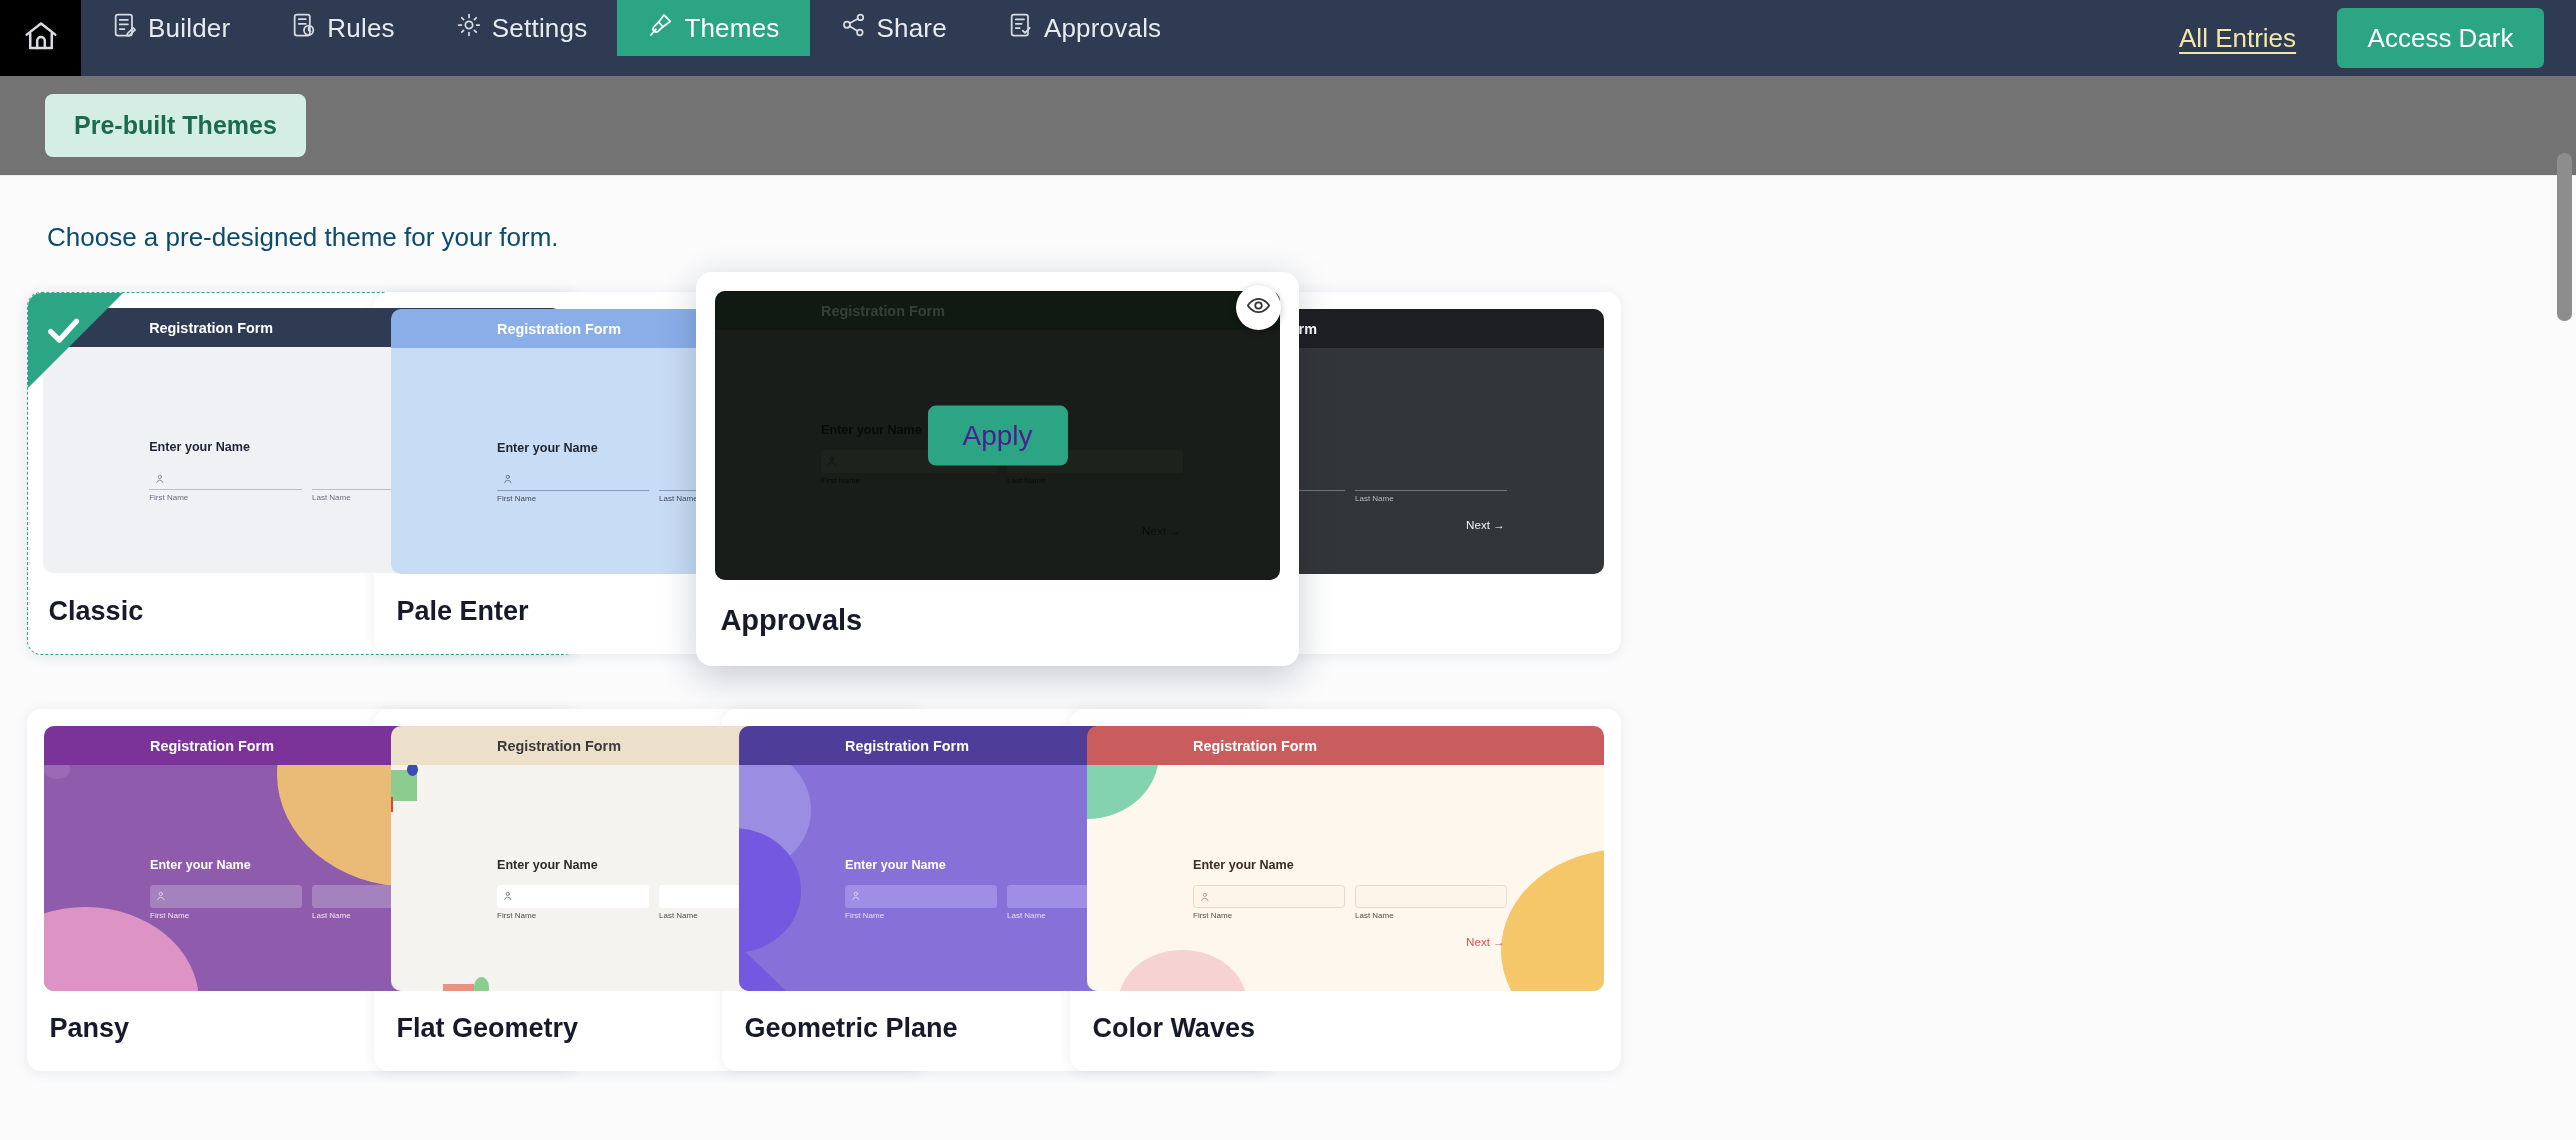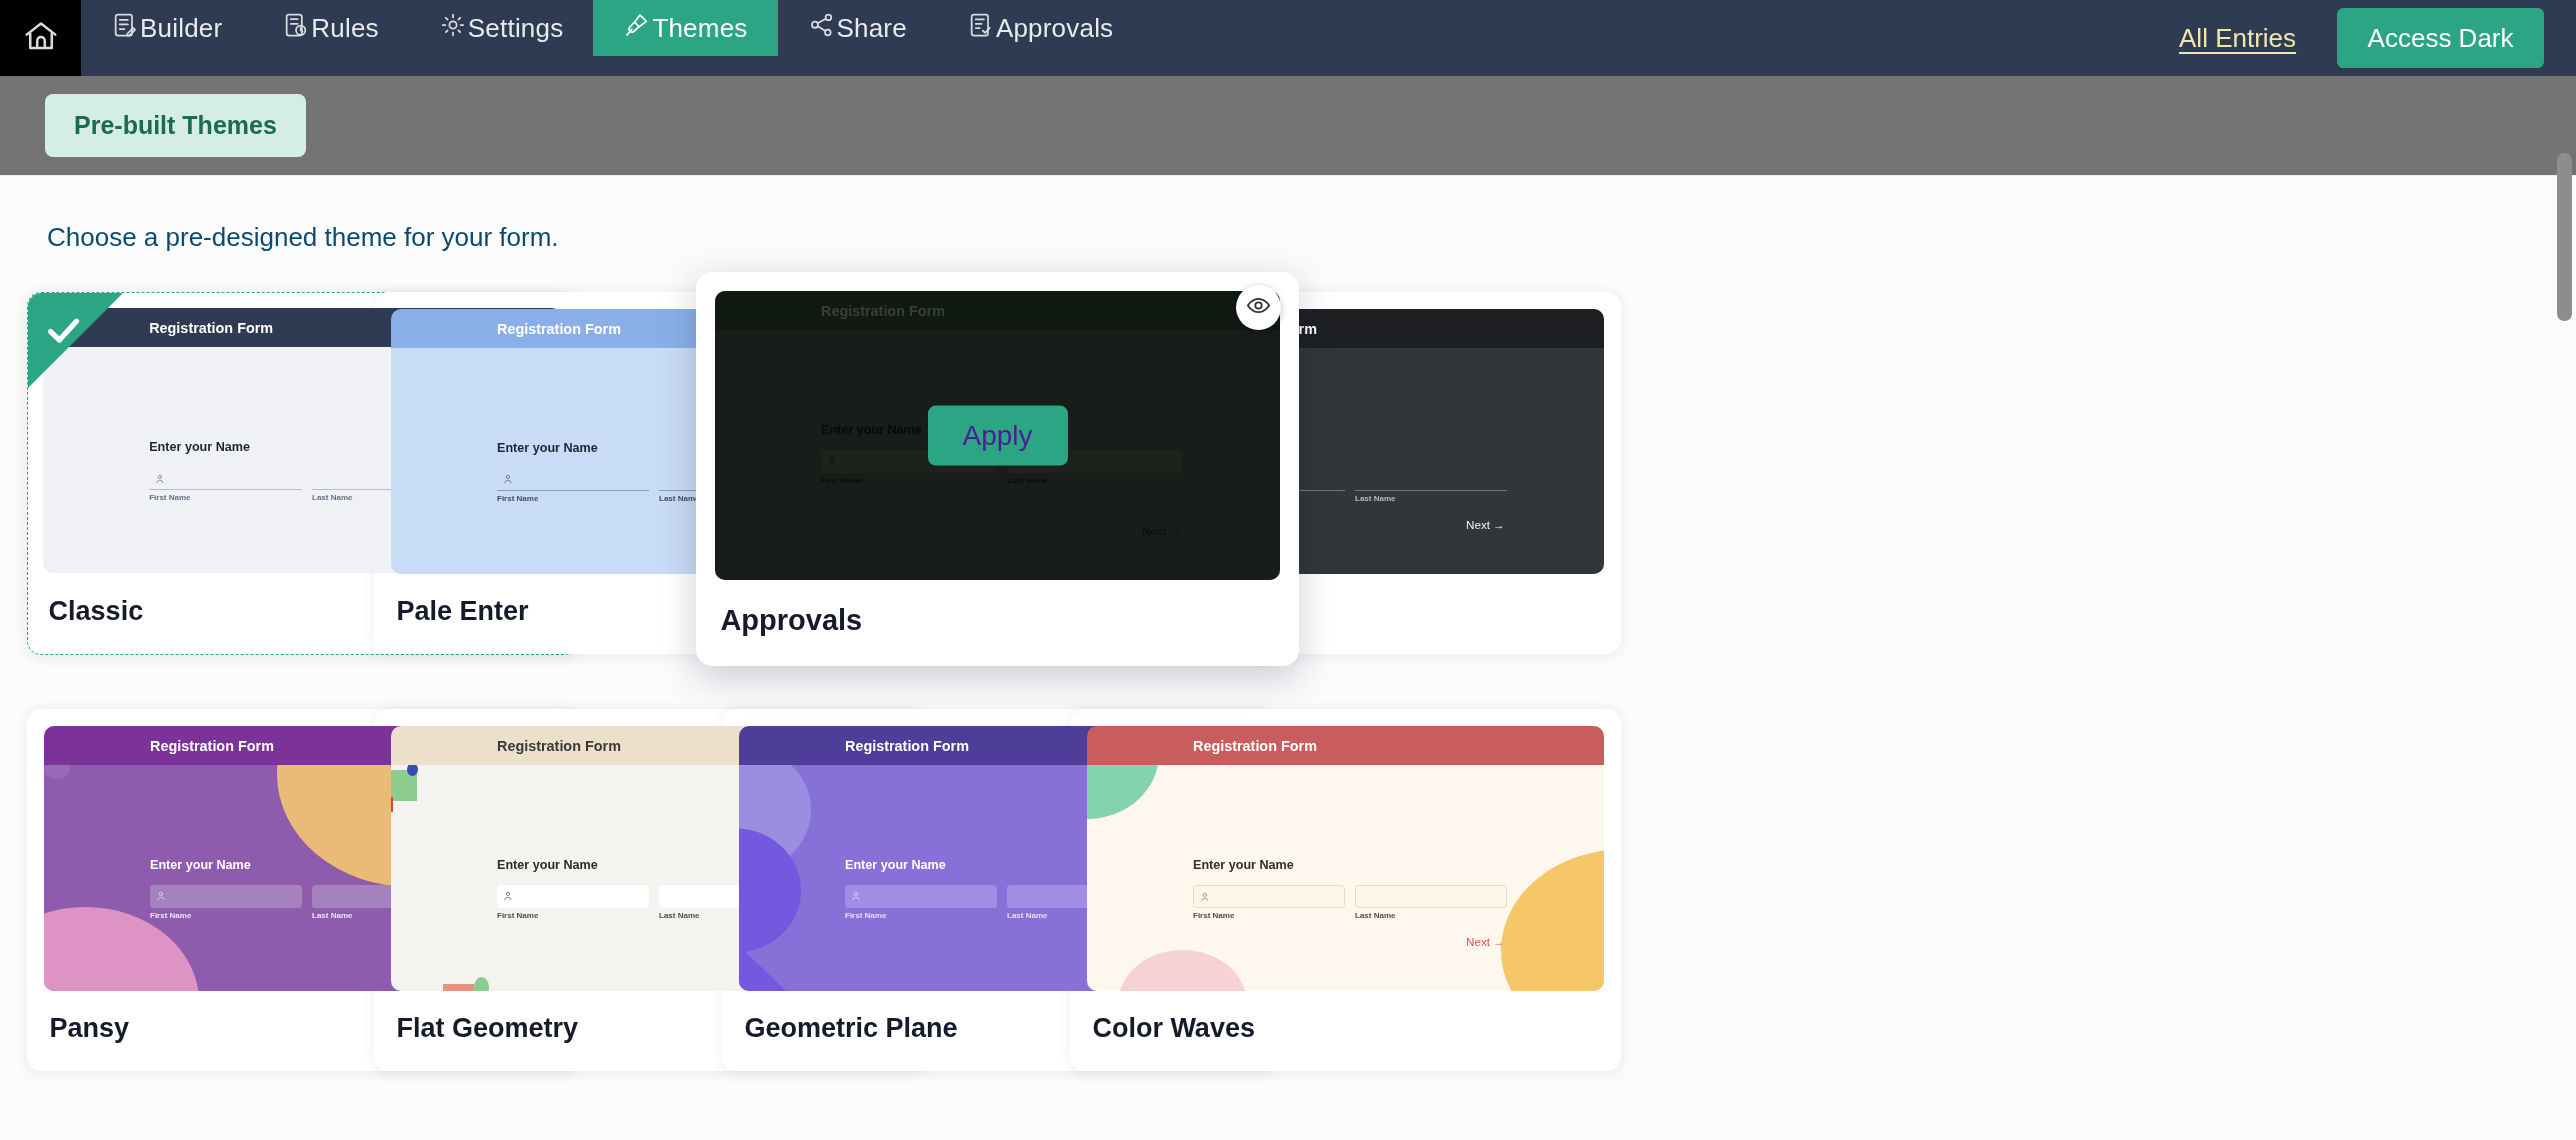--- a/index.html
+++ b/index.html
@@ -19,21 +19,21 @@
     display: flex; align-items: center;
   }
   .home-cell {
     width: 81px; height: 76px; background: #000000;
     display: flex; align-items: center; justify-content: center;
     flex: 0 0 81px;
   }
   .home-cell svg { width: 38px; height: 38px; }
   .nav-items { display: flex; align-items: stretch; height: 76px; }
   .nav-item {
-    display: flex; align-items: center; gap: 1px;
+    display: flex; align-items: center; gap: 9px;
     padding: 0 30px; height: 56px;
     color: #e8eaee; font-size: 26px; letter-spacing: 0.2px;
     cursor: pointer; white-space: nowrap; text-align: center;
   }
   .nav-item.active { background: #2ba584; color: #ffffff; }
   .nav-item svg { width: 28px; height: 28px; flex: 0 0 28px; }
   .nav-right {
     margin-left: auto; display: flex; align-items: center;
     gap: 41px; padding-right: 32px;
   }
@@ -154,21 +154,21 @@
     display: flex; gap: 10px;
   }
   .fp-col { flex: 1; position: relative; }
   .fp-input {
     height: 23px; position: relative;
   }
   .fp-input svg {
     position: absolute; left: 4.5px; top: 5.4px;
     width: 11.7px; height: 11.7px;
   }
-  .fp-sub { font-size: 8px; margin-top: 2.7px; white-space: nowrap; font-weight: bold; }
+  .fp-sub { font-size: 8px; margin-top: 2.7px; white-space: nowrap; }
   .fp-next {
     position: absolute; right: 99px; bottom: 43px;
     font-size: 11.7px; white-space: nowrap;
   }
   .shape { position: absolute; }
 
   
   .eye-btn {
     position: absolute; top: 12.6px; right: 18px;
     width: 45px; height: 45px; border-radius: 50%;

